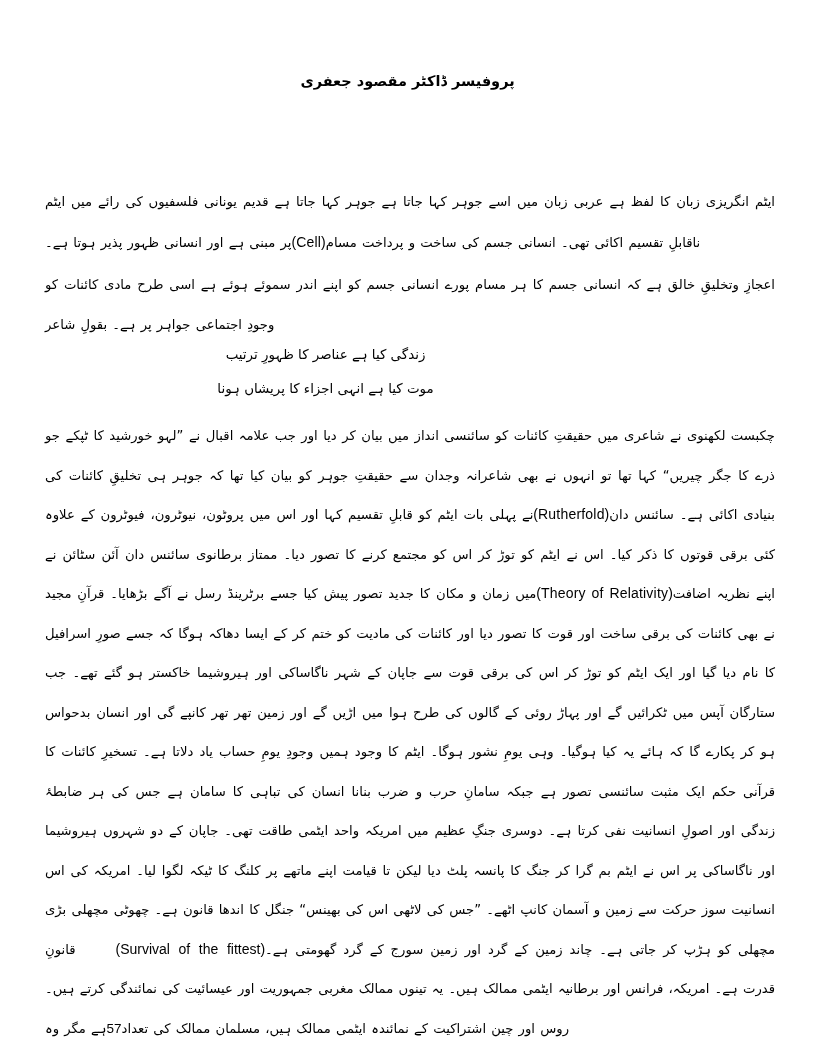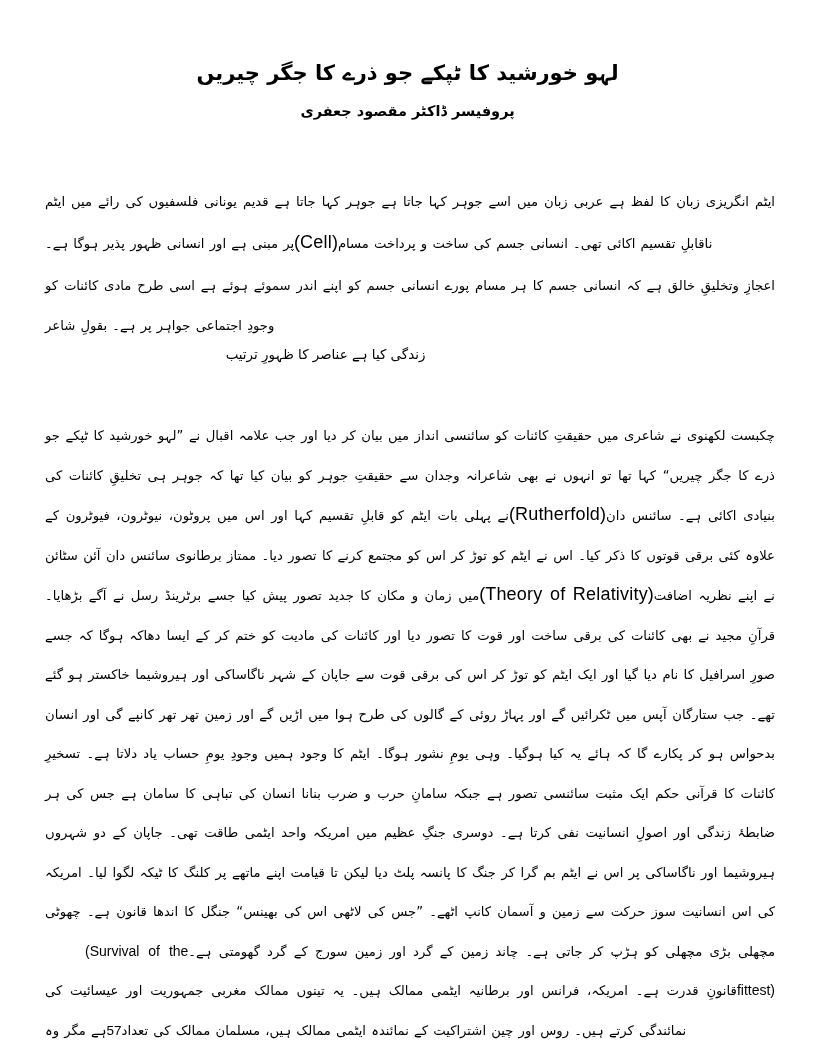--- a/index.html
+++ b/index.html
@@ -100,21 +100,21 @@
   .main-body .para {
     line-height: 39.5px;
     font-size: 13.2px;
   }
 
   
   .latin {
     font-family: "Liberation Sans", sans-serif;
     direction: ltr;
     unicode-bidi: isolate;
-    font-size: 18px;
+    font-size: 14px;
     letter-spacing: 0.2px;
   }
   .latin-wide {
     font-family: "Liberation Sans", sans-serif;
     direction: ltr;
     unicode-bidi: isolate;
     font-size: 14px;
     word-spacing: 3px;
     margin-left: 40px;
   }
@@ -124,31 +124,31 @@
     unicode-bidi: isolate;
     font-size: 13.5px;
   }
 </style>
 </head>
 <body>
 
 <div class="page">
 
   <div class="title-block">
-    <h1 class="doc-title">لہو خورشید کا ٹپکے جو ذرے کا جگر چیریں</h1>
     <p class="doc-byline">پروفیسر ڈاکٹر مقصود جعفری</p>
   </div>
 
   <div class="body-region">
-    <p class="para"><span>ایٹم انگریزی زبان کا لفظ ہے عربی زبان میں اسے جوہر کہا جاتا ہے جوہر کہا جاتا ہے قدیم یونانی فلسفیوں کی رائے میں ایٹم ناقابلِ تقسیم اکائی تھی۔ انسانی جسم کی ساخت و پرداخت مسام</span><span class="latin">(Cell)</span><span>پر مبنی ہے اور انسانی ظہور پذیر ہوگا ہے۔</span></p>
+    <p class="para"><span>ایٹم انگریزی زبان کا لفظ ہے عربی زبان میں اسے جوہر کہا جاتا ہے جوہر کہا جاتا ہے قدیم یونانی فلسفیوں کی رائے میں ایٹم ناقابلِ تقسیم اکائی تھی۔ انسانی جسم کی ساخت و پرداخت مسام</span><span class="latin">(Cell)</span><span>پر مبنی ہے اور انسانی ظہور پذیر ہوتا ہے۔</span></p>
 
     <p class="para para-gap-sm">اعجازِ وتخلیقِ خالق ہے کہ انسانی جسم کا ہر مسام پورے انسانی جسم کو اپنے اندر سموئے ہوئے ہے اسی طرح مادی کائنات کو وجودِ اجتماعی جواہر پر ہے۔ بقولِ شاعر</p>
   </div>
 
   <div class="couplet">
     <p class="couplet-line">زندگی کیا ہے عناصر کا ظہورِ ترتیب</p>
+    <p class="couplet-line">موت کیا ہے انہی اجزاء کا پریشاں ہونا</p>
   </div>
 
   <div class="main-body">
     <p class="para"><span>چکبست لکھنوی نے شاعری میں حقیقتِ کائنات کو سائنسی انداز میں بیان کر دیا اور جب علامہ اقبال نے ”لہو خورشید کا ٹپکے جو ذرے کا جگر چیریں“ کہا تھا تو انہوں نے بھی شاعرانہ وجدان سے حقیقتِ جوہر کو بیان کیا تھا کہ جوہر ہی تخلیقِ کائنات کی بنیادی اکائی ہے۔ سائنس دان</span><span class="latin">(Rutherfold)</span><span>نے پہلی بات ایٹم کو قابلِ تقسیم کہا اور اس میں پروٹون، نیوٹرون، فیوٹرون کے علاوہ کئی برقی قوتوں کا ذکر کیا۔ اس نے ایٹم کو توڑ کر اس کو مجتمع کرنے کا تصور دیا۔ ممتاز برطانوی سائنس دان آئن سٹائن نے اپنے نظریہ اضافت</span><span class="latin">(Theory of Relativity)</span><span>میں زمان و مکان کا جدید تصور پیش کیا جسے برٹرینڈ رسل نے آگے بڑھایا۔ قرآنِ مجید نے بھی کائنات کی برقی ساخت اور قوت کا تصور دیا اور کائنات کی مادیت کو ختم کر کے ایسا دھاکہ ہوگا کہ جسے صورِ اسرافیل کا نام دیا گیا اور ایک ایٹم کو توڑ کر اس کی برقی قوت سے جاپان کے شہر ناگاساکی اور ہیروشیما خاکستر ہو گئے تھے۔ جب ستارگان آپس میں ٹکرائیں گے اور پہاڑ روئی کے گالوں کی طرح ہوا میں اڑیں گے اور زمین تھر تھر کانپے گی اور انسان بدحواس ہو کر پکارے گا کہ ہائے یہ کیا ہوگیا۔ وہی یومِ نشور ہوگا۔ ایٹم کا وجود ہمیں وجودِ یومِ حساب یاد دلاتا ہے۔ تسخیرِ کائنات کا قرآنی حکم ایک مثبت سائنسی تصور ہے جبکہ سامانِ حرب و ضرب بنانا انسان کی تباہی کا سامان ہے جس کی ہر ضابطۂ زندگی اور اصولِ انسانیت نفی کرتا ہے۔ دوسری جنگِ عظیم میں امریکہ واحد ایٹمی طاقت تھی۔ جاپان کے دو شہروں ہیروشیما اور ناگاساکی پر اس نے ایٹم بم گرا کر جنگ کا پانسہ پلٹ دیا لیکن تا قیامت اپنے ماتھے پر کلنگ کا ٹیکہ لگوا لیا۔ امریکہ کی اس انسانیت سوز حرکت سے زمین و آسمان کانپ اٹھے۔ ”جس کی لاٹھی اس کی بھینس“ جنگل کا اندھا قانون ہے۔ چھوٹی مچھلی بڑی مچھلی کو ہڑپ کر جاتی ہے۔ چاند زمین کے گرد اور زمین سورج کے گرد گھومتی ہے۔</span><span class="latin-wide">(Survival of the fittest)</span><span>قانونِ قدرت ہے۔ امریکہ، فرانس اور برطانیہ ایٹمی ممالک ہیں۔ یہ تینوں ممالک مغربی جمہوریت اور عیسائیت کی نمائندگی کرتے ہیں۔ روس اور چین اشتراکیت کے نمائندہ ایٹمی ممالک ہیں، مسلمان ممالک کی تعداد</span><span class="num">57</span><span>ہے مگر وہ</span></p>
   </div>
 
 </div>
 
 </body></html>

